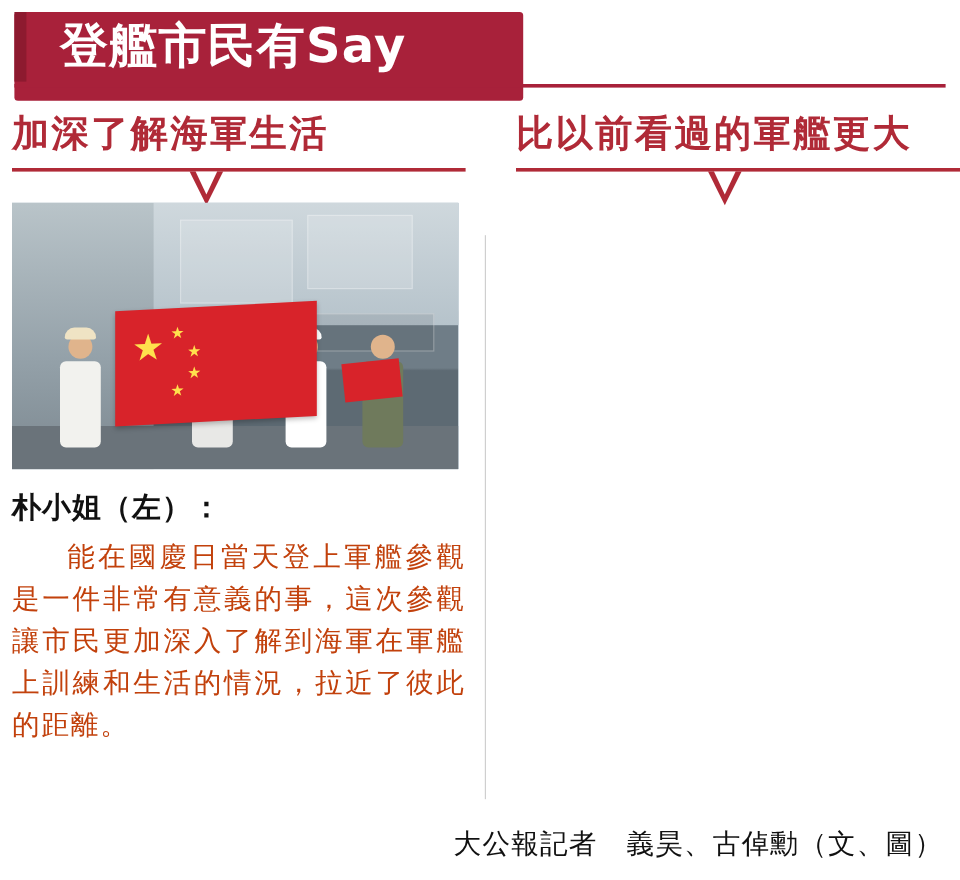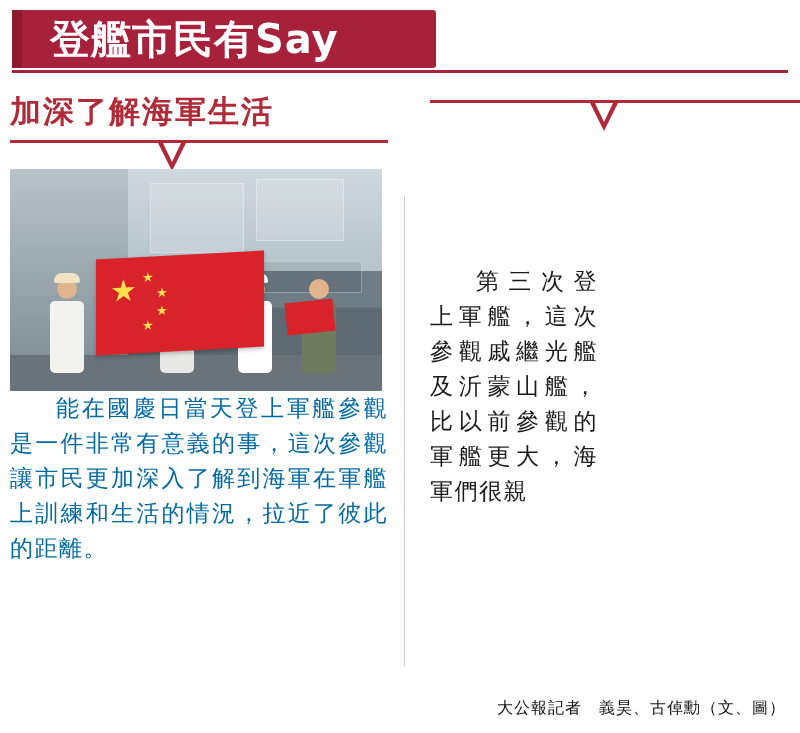--- a/index.html
+++ b/index.html
@@ -15,21 +15,21 @@
     position: relative;
     overflow: hidden;
   }
 
   
   .banner {
     position: absolute;
     left: 12px;
     top: 10px;
     width: 424px;
-    height: 58px;
+    height: 74px;
     background: #a8213a;
     border-radius: 3px 3px 3px 3px;
   }
   .banner::after {
     content: "";
     position: absolute;
     left: 0;
     top: 0;
     width: 10px;
     height: 58px;
@@ -239,26 +239,27 @@
   
   .speaker {
     font-size: 24px;
     font-weight: bold;
     color: #111111;
     font-family: "DejaVu Sans", "Liberation Sans", sans-serif;
     letter-spacing: 1px;
   }
   .speaker-left { margin-top: 16px; }
   .body-text {
+    margin-top: 10px;
     font-size: 23px;
     line-height: 35px;
-    color: #0369a1;
+    color: #c2410c;
     letter-spacing: 1.5px;
     text-align: justify;
-    font-family: Liberation Sans, sans-serif;
+    font-family: Liberation Mono, monospace;
   }
   .indent { text-indent: 2em; }
 
   .right-speaker {
     position: absolute;
     left: 0; top: 126px;
     font-size: 23px;
     font-weight: bold;
     letter-spacing: 1px;
     font-family: "DejaVu Sans", "Liberation Sans", sans-serif;
@@ -293,21 +294,21 @@
     line-height: 35px;
     letter-spacing: 1.5px;
     text-align: justify;
     font-family: "DejaVu Sans", "Liberation Sans", sans-serif;
   }
 
   .credit {
     position: absolute;
     right: 14px;
     bottom: 14px;
-    font-size: 16px;
+    font-size: 23px;
     letter-spacing: 1px;
     color: #111111;
     font-family: "DejaVu Sans", "Liberation Sans", sans-serif;
     white-space: nowrap;
   }
 </style>
 </head>
 <body>
 
 <div class="banner">
@@ -355,32 +356,33 @@
     <div class="flag-big">
       <span class="star s1">★</span>
       <span class="star s2">★</span>
       <span class="star s3">★</span>
       <span class="star s4">★</span>
       <span class="star s5">★</span>
     </div>
     <div class="flag-small"></div>
   </div>
 
+  <div class="speaker speaker-left">朴小姐（左）：</div>
   <div class="body-text indent">能在國慶日當天登上軍艦參觀是一件非常有意義的事，這次參觀讓市民更加深入了解到海軍在軍艦上訓練和生活的情況，拉近了彼此的距離。</div>
 </div>
 
 <div class="col col-right">
 
+  <div class="quote-head">比以前看過的軍艦更大</div>
   <div class="head-underline">
     <div class="tail tail-right"></div>
   </div>
 
 
   <div class="right-wrap">
     <div class="right-photo-holder">
-      <div class="right-text-narrow indent">第三次登上軍艦，這次參觀戚繼光艦及沂蒙山艦，比以前參觀的軍艦更大，海軍們很親</div>
 
     </div>
 
   </div>
 </div>
 
 <div class="credit">大公報記者　義昊、古倬勳（文、圖）</div>
 
 </body></html>

